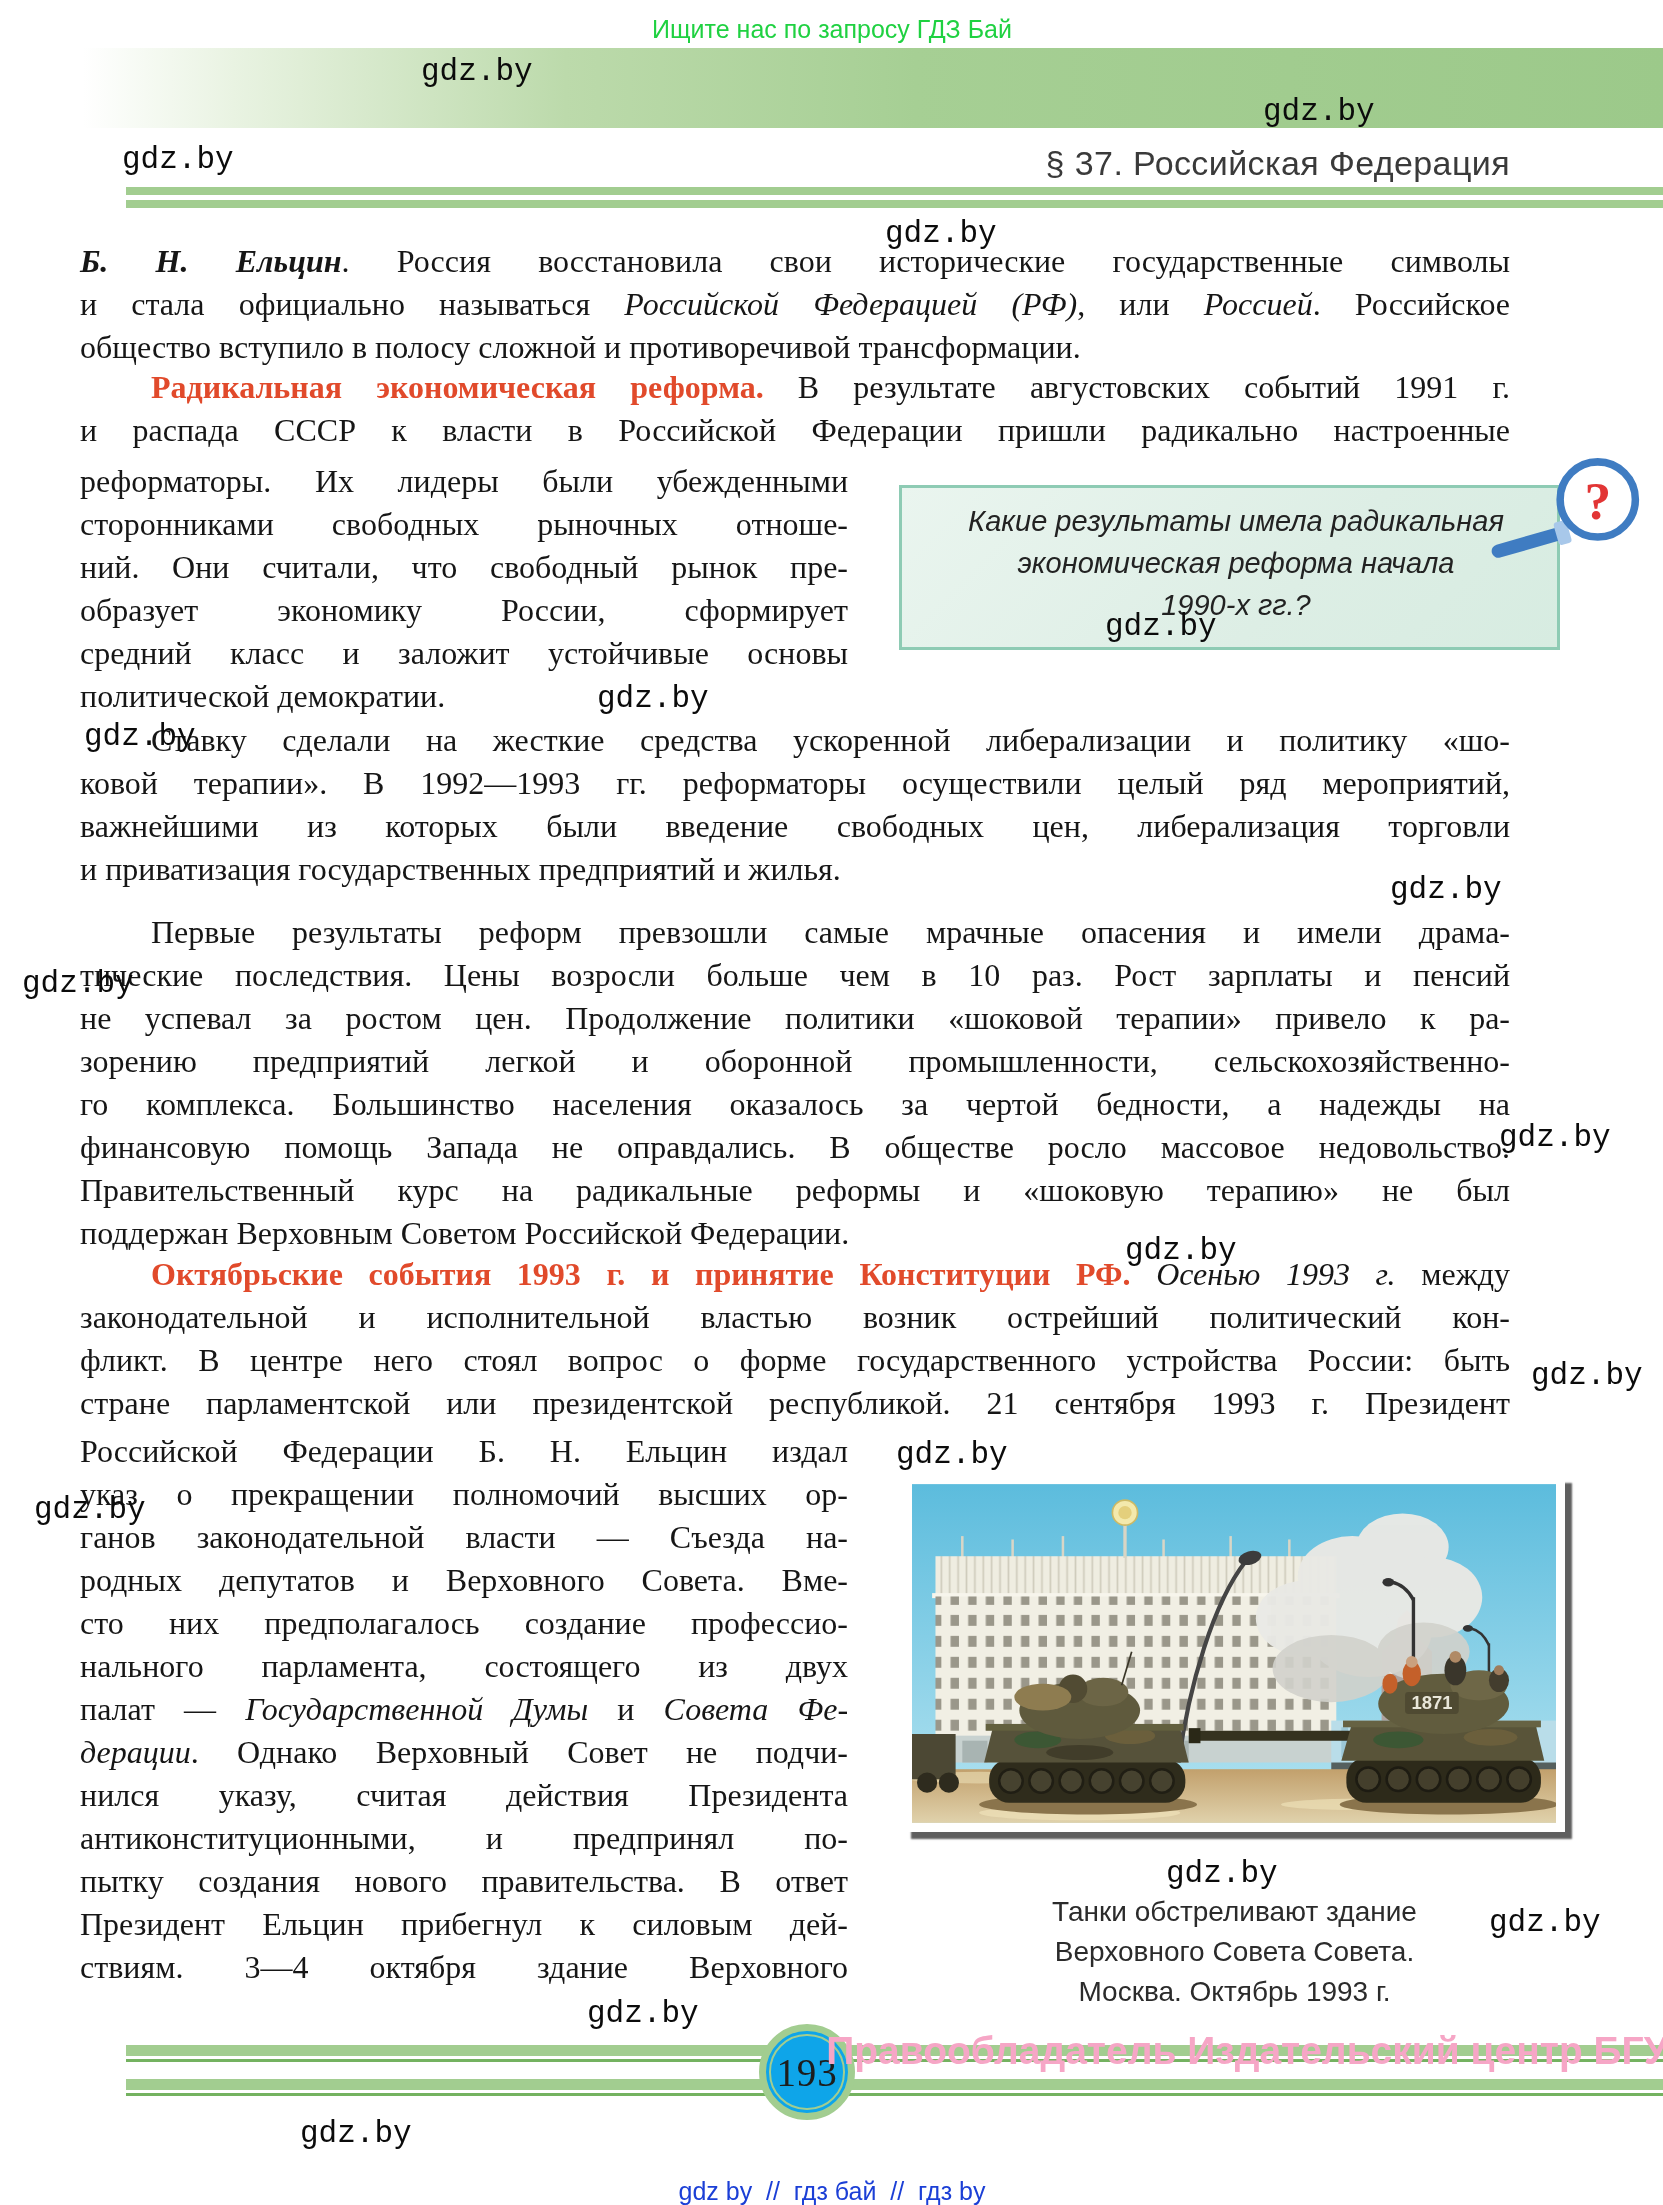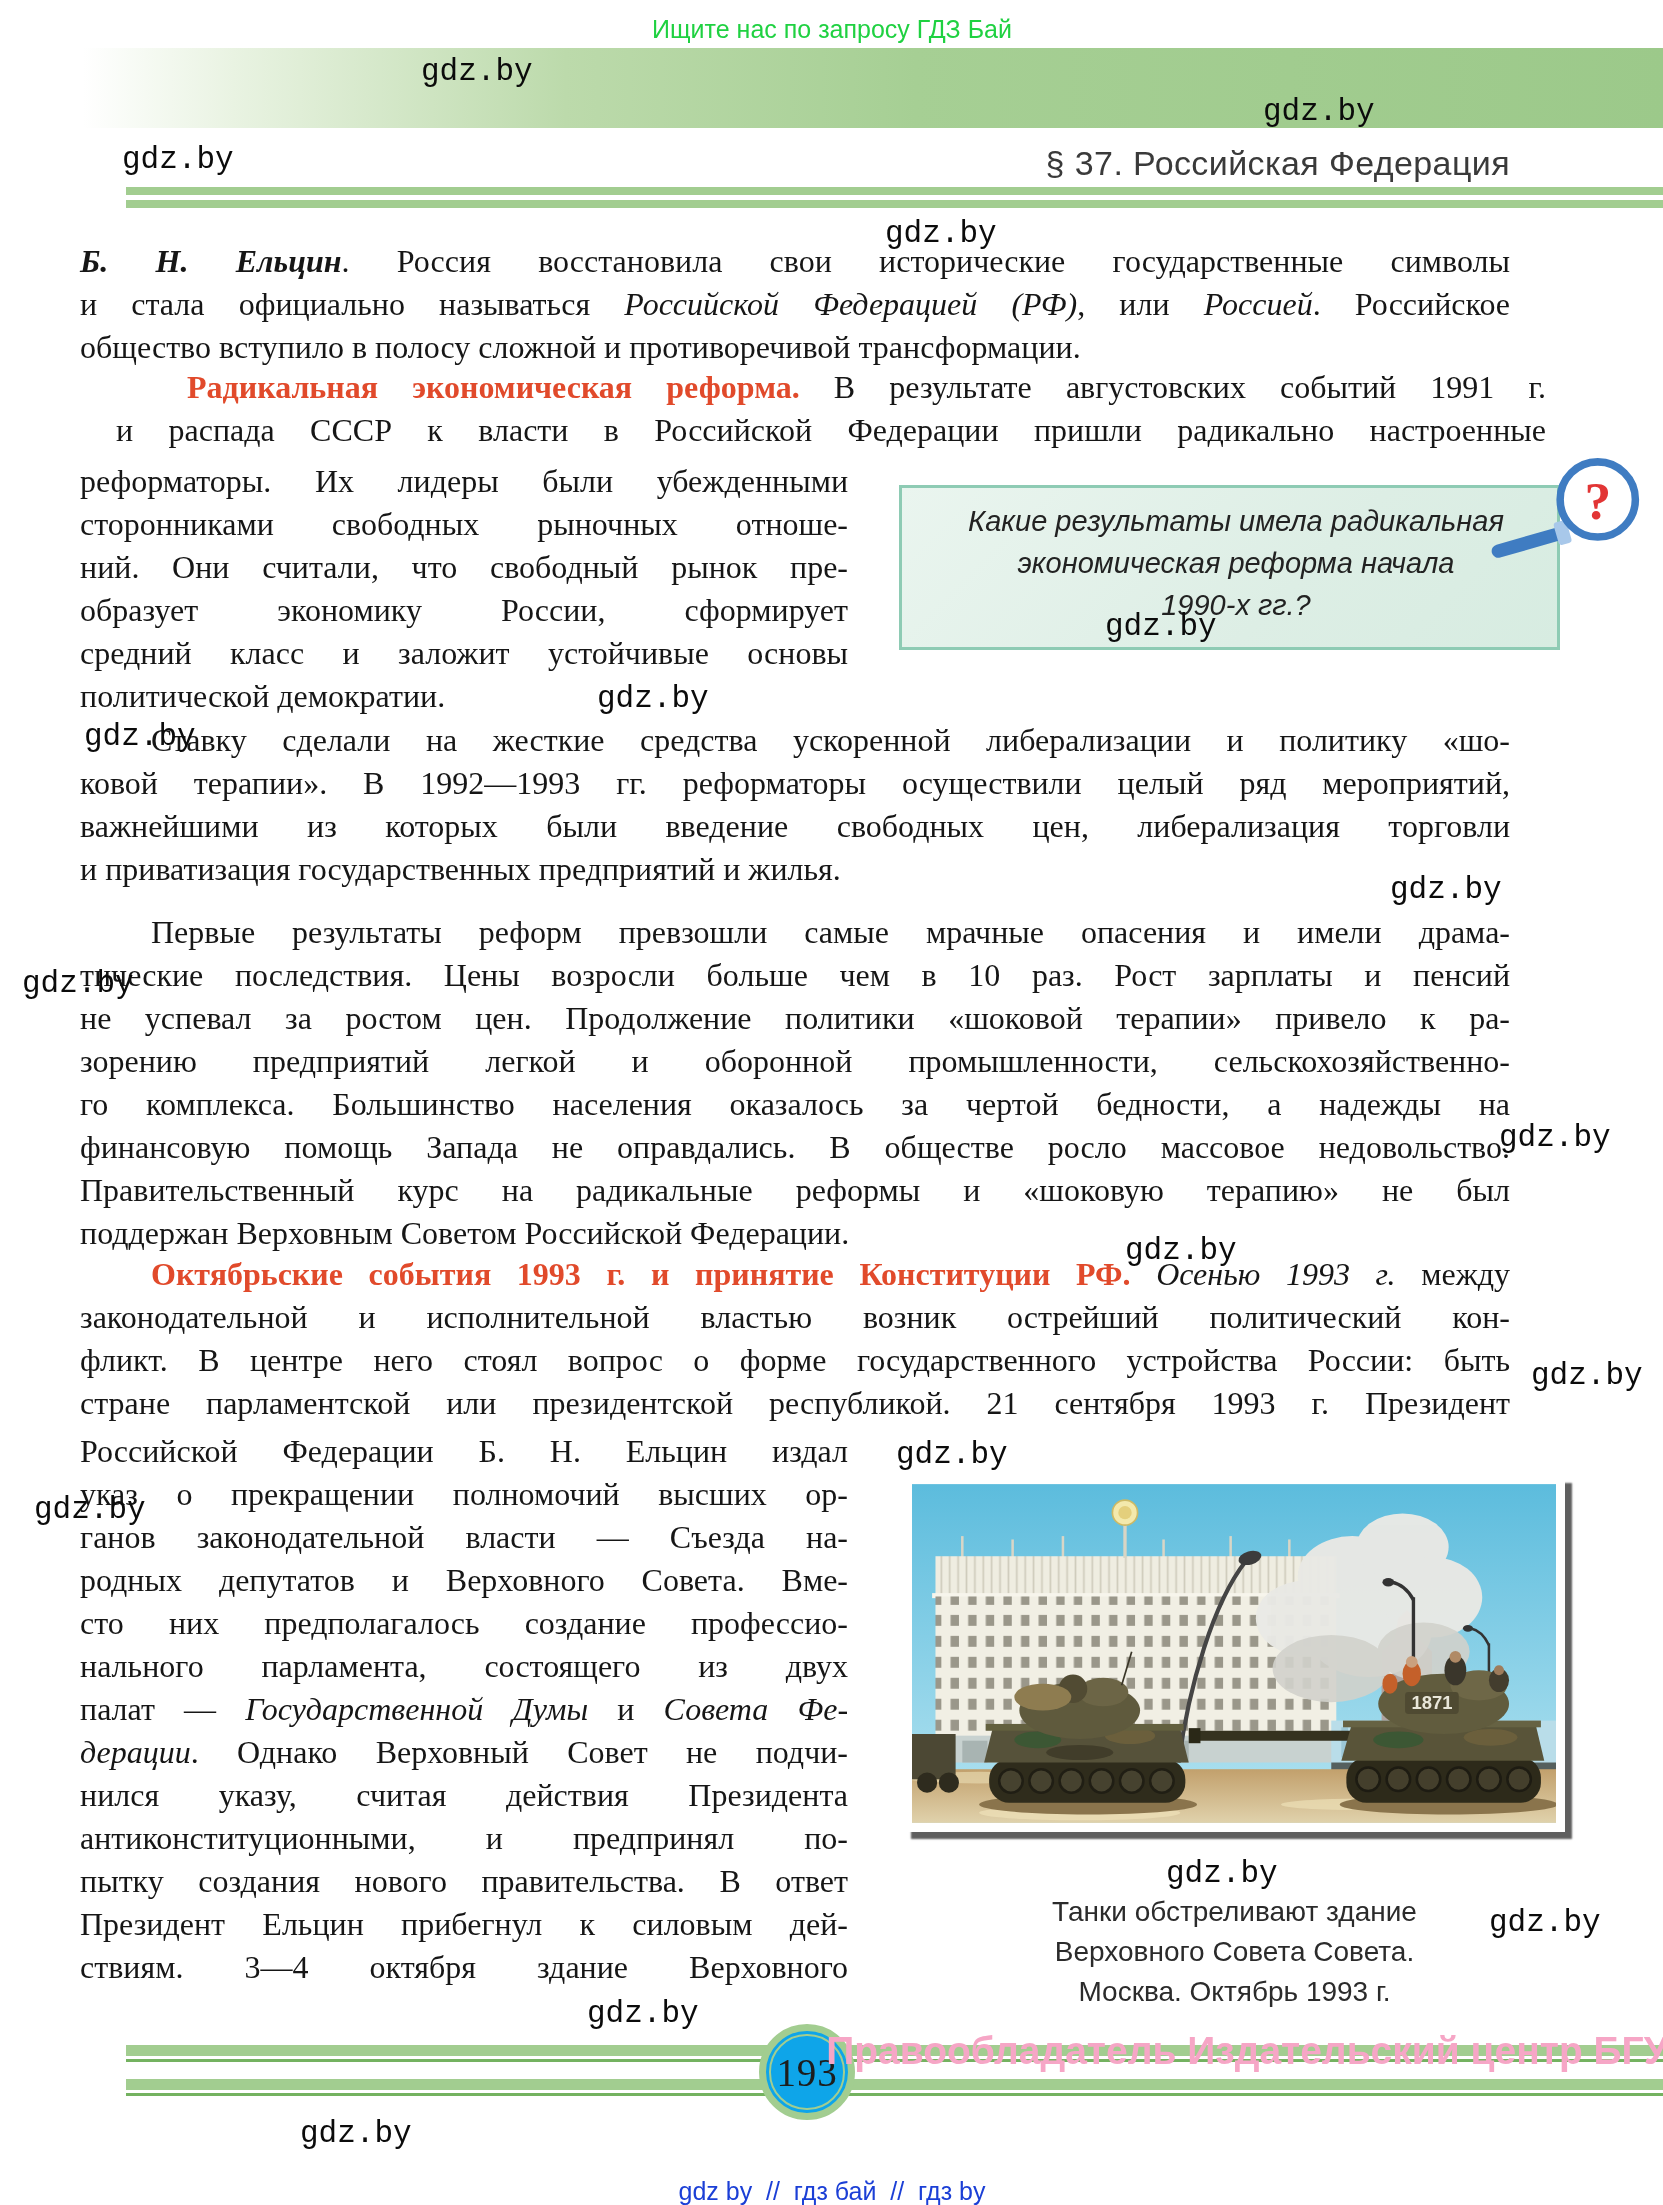--- a/index.html
+++ b/index.html
@@ -24,21 +24,21 @@
   .hr1{top:177px;} .hr2{top:190px;}
   
   .tblock{position:absolute;font-size:32px;color:var(--ink);}
   .tblock .line{height:43px;line-height:43px;text-align:justify;white-space:nowrap;}
   .tblock .line.jl{text-align-last:justify;}
   .tblock .line.ind{text-indent:71px;}
   .s-bi{font-weight:bold;font-style:italic;}
   .s-i{font-style:italic;}
   .s-red{color:var(--red);font-weight:bold;}
   .bA{top:240px;left:80px;width:1430px;}
-  .bB{top:366px;left:80px;width:1430px;margin-left:36px;}
+  .bB{top:366px;left:80px;width:1430px;}
   .bC{top:460px;left:80px;width:768px;}
   .bD{top:719px;left:80px;width:1430px;}
   .bE{top:911px;left:80px;width:1430px;}
   .bF{top:1253px;left:80px;width:1430px;}
   .bG{top:1430px;left:80px;width:768px;}
   
   .qbox{top:475px;left:899px;width:661px;height:165px;box-sizing:border-box;
         border:3.4px solid var(--box-border);
         background:linear-gradient(135deg,#eaf5ef 0%,#ddeee5 60%,#d7ece1 100%);}
   .qlines{position:absolute;top:11.7px;left:38px;right:25px;

